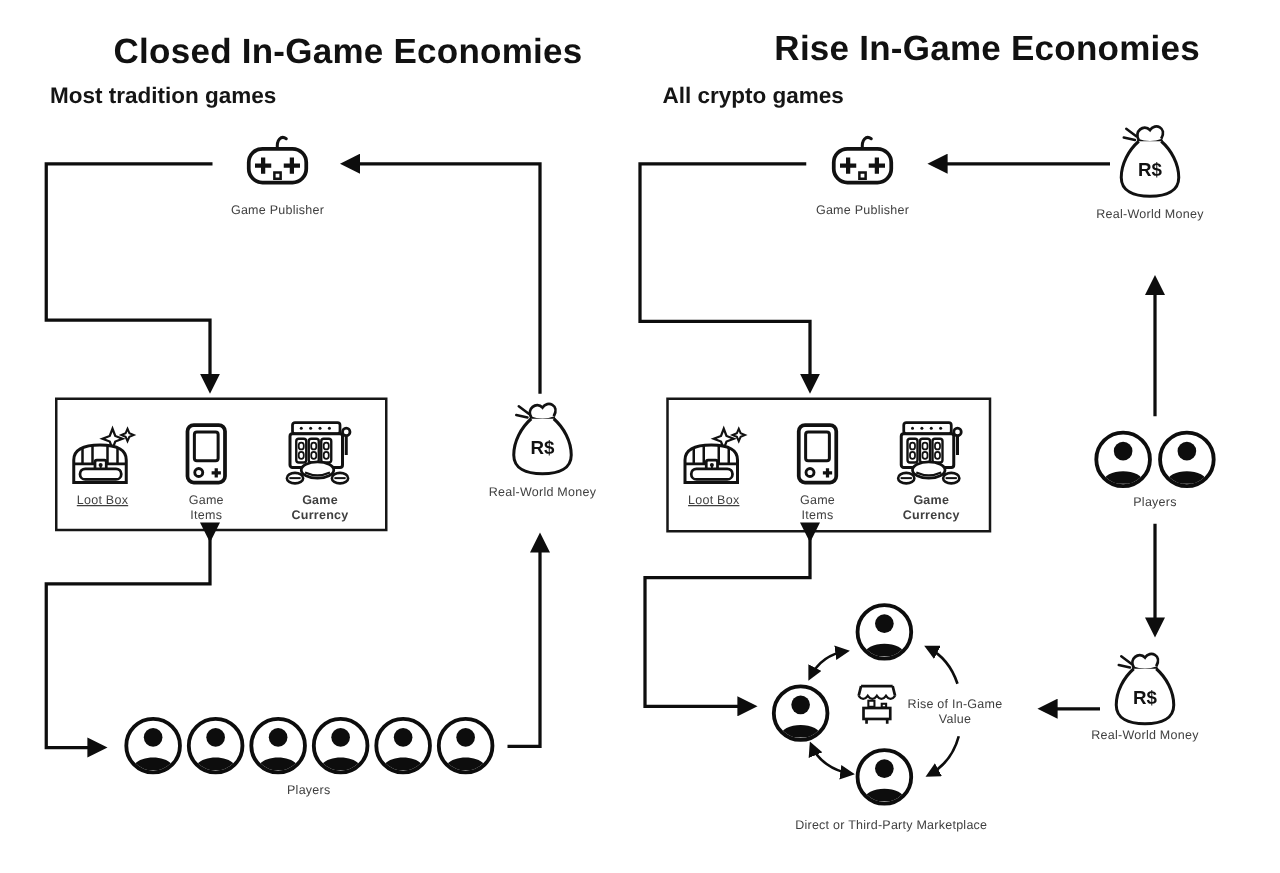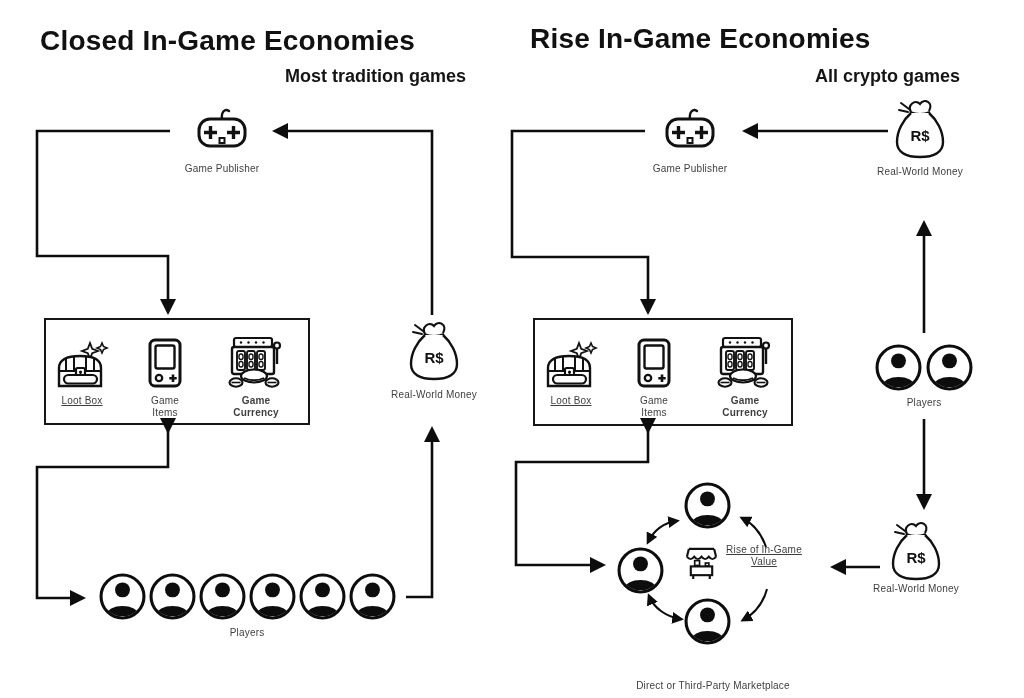--- a/index.html
+++ b/index.html
@@ -1,20 +1,20 @@
 <!DOCTYPE html>
 <html><head>
 <meta charset="utf-8">
 <style>
   html,body{margin:0;padding:0;background:#fff;}
   .canvas{position:relative;width:1024px;height:698px;background:#ffffff;
           font-family:"Liberation Sans",sans-serif;overflow:hidden;color:#111;}
   .abs{position:absolute;}
-  .title{font-size:28px;font-weight:800;text-align:left;color:#111;letter-spacing:.2px;white-space:nowrap;}
-  .subtitle{font-size:18px;font-weight:700;text-align:right;color:#151515;}
+  .title{font-size:28px;font-weight:800;text-align:right;color:#111;letter-spacing:.2px;white-space:nowrap;}
+  .subtitle{font-size:18px;font-weight:700;text-align:left;color:#151515;}
   .lbl{font-size:10px;line-height:1.22;color:#3f3f3f;text-align:center;letter-spacing:.2px;}
   .ibox{border:2px solid #161616;background:#fff;display:flex;align-items:flex-start;
         padding:10px 0 0 6px;box-sizing:border-box;}
   .icol{display:flex;flex-direction:column;align-items:center;}
   .iconwrap{height:58px;display:flex;align-items:flex-end;justify-content:center;}
   .icol .lbl{margin-top:7px;}
   .c1{width:60px;} .c2{width:70px;margin-left:18px;justify-content:flex-end;} .c3{width:92px;margin-left:10px;font-weight:bold;}
   .lw1{width:44px;text-decoration:underline;} .lw2{width:48px;} .lw3{width:66px;}
   .players-row{display:flex;gap:3px;}
   .avatar{width:47px;height:47px;flex:0 0 auto;display:block;}
@@ -268,22 +268,22 @@
     </div>
 
   <svg class="abs" style="left:683px;top:546px;" width="37" height="35" viewBox="0 0 38 36">
     <path d="M6 3 H32 M6 3 L4 11 M32 3 L34 11" fill="none" stroke="#111" stroke-width="2.2"></path>
     <path d="M4 11 Q7.75 16 11.5 11 Q15.25 16 19 11 Q22.75 16 26.5 11 Q30.25 16 34 11" fill="#fff" stroke="#111" stroke-width="2"></path>
     <rect x="12" y="15" width="5" height="5" fill="none" stroke="#111" stroke-width="1.7"></rect>
     <rect x="23" y="17.5" width="3.6" height="3" fill="none" stroke="#111" stroke-width="1.7"></rect>
     <rect x="8" y="21" width="22" height="9" fill="#fff" stroke="#111" stroke-width="2.2"></rect>
     <path d="M10.5 30 V34 M27.5 30 V34" stroke="#111" stroke-width="2.2"></path>
   </svg>
-  <div class="abs lbl" style="left:716px;top:544px;width:96px;text-decoration:underline;">Rise of In-Game Value</div>
-  <div class="abs lbl" style="left:563px;top:655px;width:300px;white-space:nowrap;margin-top:25px;">Direct or Third-Party Marketplace</div>
+  <div class="abs lbl" style="left:716px;top:558px;width:96px;">Rise of In-Game Value</div>
+  <div class="abs lbl" style="left:563px;top:655px;width:300px;white-space:nowrap;">Direct or Third-Party Marketplace</div>
 
   <svg class="abs" style="left:890px;top:520px;" width="52" height="62" viewBox="0 0 52 62">
     <path d="M15 11 L7 5 M14 14 L5 12" stroke="#111" stroke-width="2" stroke-linecap="round"></path>
     <path d="M17 14 C13 7 21 1 26 6 C30 0 40 4 35 13" fill="#fff" stroke="#111" stroke-width="2.2"></path>
     <path d="M16 14 Q26 18 36 14" fill="none" stroke="#111" stroke-width="2.2"></path>
     <path d="M17 15 C9 22 3 33 3 44 C3 55 13 59 26 59 C39 59 49 55 49 44 C49 33 43 22 35 15" fill="#fff" stroke="#111" stroke-width="2.4"></path>
     <text x="26" y="43" text-anchor="middle" font-size="15" font-weight="bold" fill="#111">R$</text>
   </svg>
   <div class="abs lbl" style="left:872px;top:583px;width:88px;">Real-World Money</div>
 

